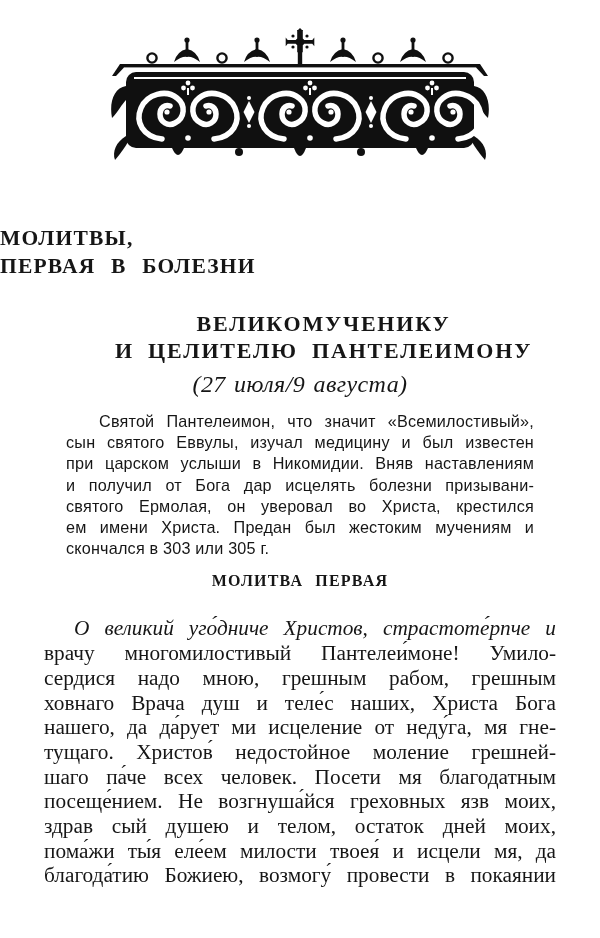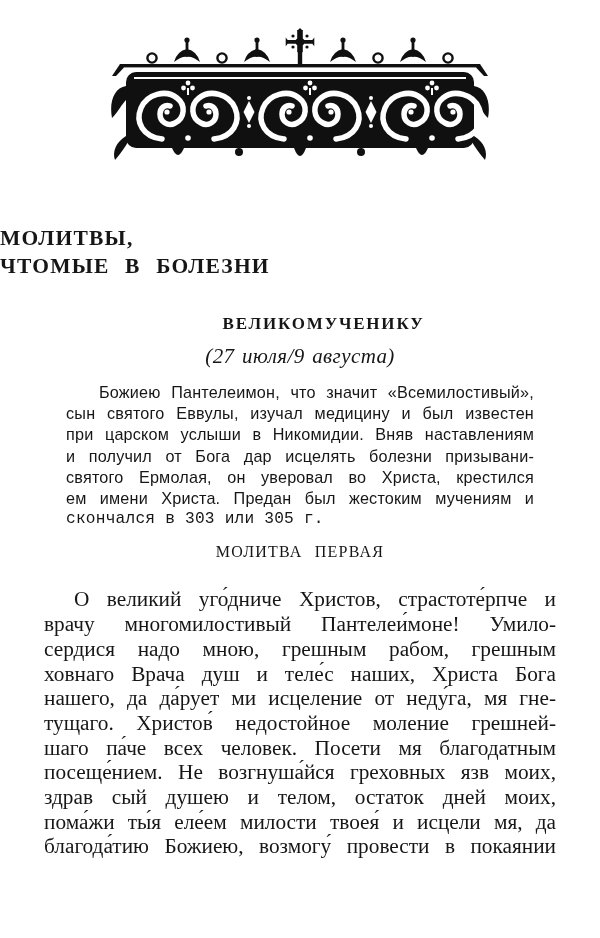--- a/index.html
+++ b/index.html
@@ -24,65 +24,65 @@
     font-size: 21.5px;
     line-height: 28px;
     letter-spacing: 1.2px;
     word-spacing: 9px;
   }
 
   .subtitle {
     margin-top: 30px;
     text-align: center;
     font-weight: bold;
-    font-size: 17px;
+    font-size: 22px;
     line-height: 27px;
     letter-spacing: 1.8px;
     word-spacing: 7px;
     margin-left: 47px;
   }
 
   .feast-date {
     margin-top: 7px;
     text-align: center;
     font-style: italic;
-    font-size: 21px;
+    font-size: 24px;
     letter-spacing: 0.4px;
     word-spacing: 2px;
   }
 
   .intro {
     margin: 13px auto 0;
     width: 468px;
     font-family: "Liberation Sans", sans-serif;
     font-size: 16.2px;
     line-height: 21.2px;
     letter-spacing: 0.2px;
   }
   .intro .tline { text-align: justify; text-align-last: justify; }
   .intro .tline:first-child { text-indent: 33px; }
-  .intro .tline:last-child { text-align-last: left; font-family: Liberation Mono, monospace; }
+  .intro .tline:last-child { text-align-last: left; }
 
   .prayer-heading {
     margin-top: 13px;
     text-align: center;
-    font-weight: normal;
+    font-weight: bold;
     font-size: 16px;
     letter-spacing: 1.2px;
     word-spacing: 7px;
   }
 
   .prayer {
     margin: 26px auto 0;
     width: 512px;
     font-size: 21.3px;
     line-height: 24.7px;
   }
   .prayer .tline { text-align: justify; text-align-last: justify; }
-  .prayer .tline:first-child { text-indent: 30px; }
+  .prayer .tline:first-child { text-indent: 30px; font-style: italic; }
 </style>
 </head>
 <body>
 
 <div class="page">
 
   <div class="ornament">
     <svg width="380" height="138" viewBox="0 0 380 138">
       <defs>
 
@@ -170,31 +170,32 @@
 
         <circle cx="78" cy="110" r="2.8" fill="#ffffff"></circle>
         <circle cx="200" cy="110" r="2.8" fill="#ffffff"></circle>
         <circle cx="322" cy="110" r="2.8" fill="#ffffff"></circle>
       </g>
     </svg>
   </div>
 
   <div class="main-title">
     <div>МОЛИТВЫ,</div>
-    <div>ЧТОМЫЕ В БОЛЕЗНИ</div>
+    <div>ПЕРВАЯ В БОЛЕЗНИ</div>
   </div>
 
   <div class="subtitle">
     <div>ВЕЛИКОМУЧЕНИКУ</div>
+    <div>И ЦЕЛИТЕЛЮ ПАНТЕЛЕИМОНУ</div>
   </div>
 
   <div class="feast-date">(27 июля/9 августа)</div>
 
   <div class="intro">
-      <div class="tline">Божиею Пантелеимон, что значит «Всемилостивый»,</div>
+      <div class="tline">Святой Пантелеимон, что значит «Всемилостивый»,</div>
       <div class="tline">сын святого Еввулы, изучал медицину и был известен</div>
       <div class="tline">при царском услыши в Никомидии. Вняв наставлениям</div>
       <div class="tline">и получил от Бога дар исцелять болезни призывани-</div>
       <div class="tline">святого Ермолая, он уверовал во Христа, крестился</div>
       <div class="tline">ем имени Христа. Предан был жестоким мучениям и</div>
       <div class="tline">скончался в 303 или 305 г.</div>
     </div>
 
   <div class="prayer-heading">МОЛИТВА ПЕРВАЯ</div>
 

